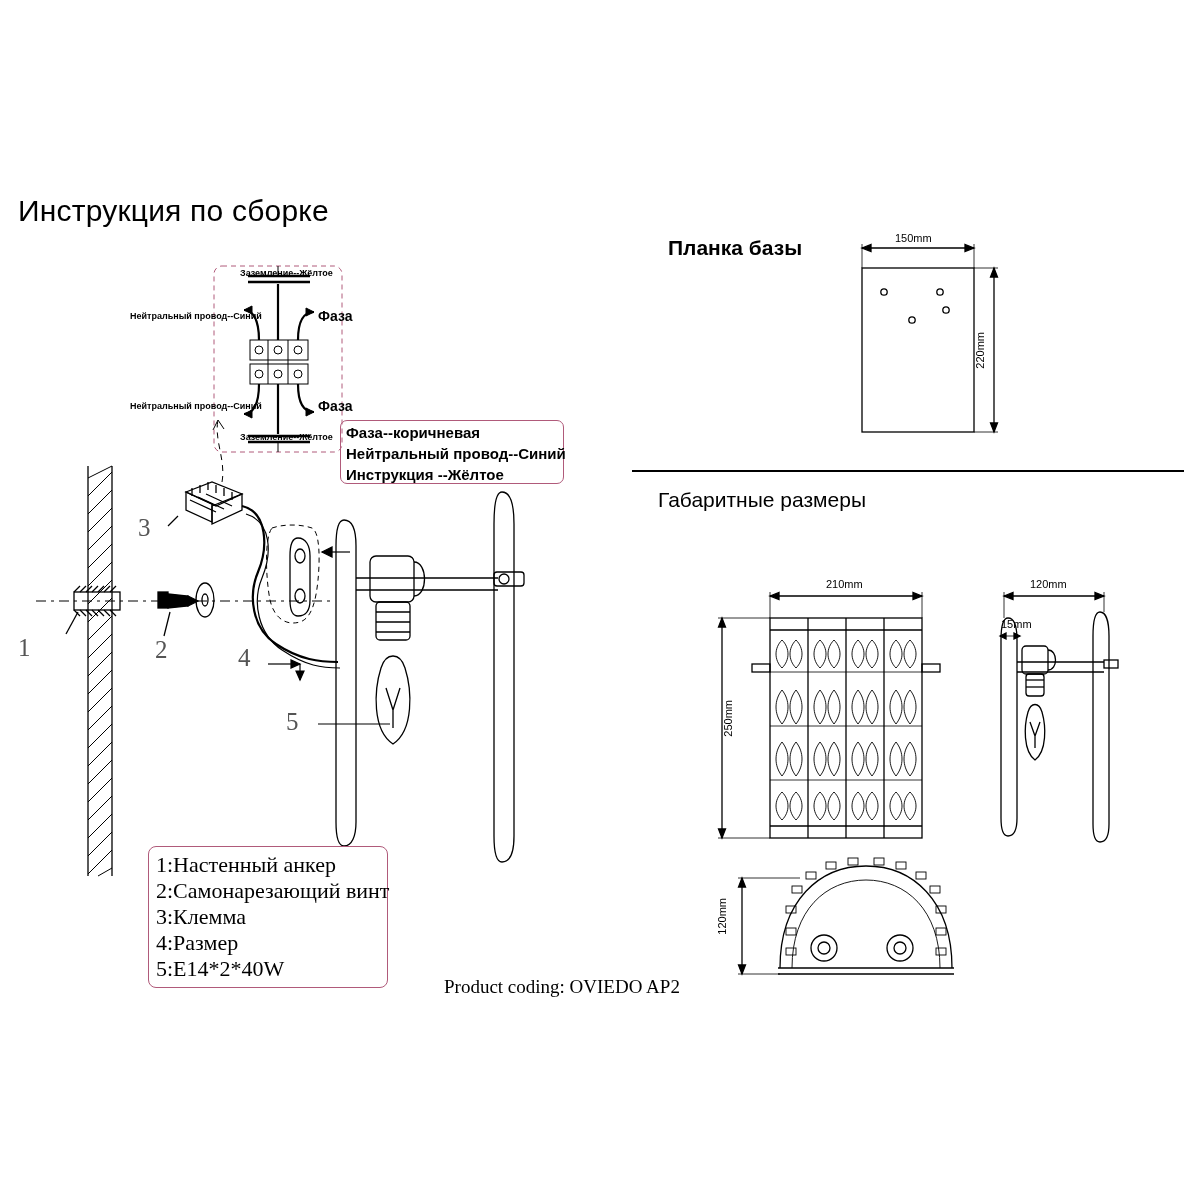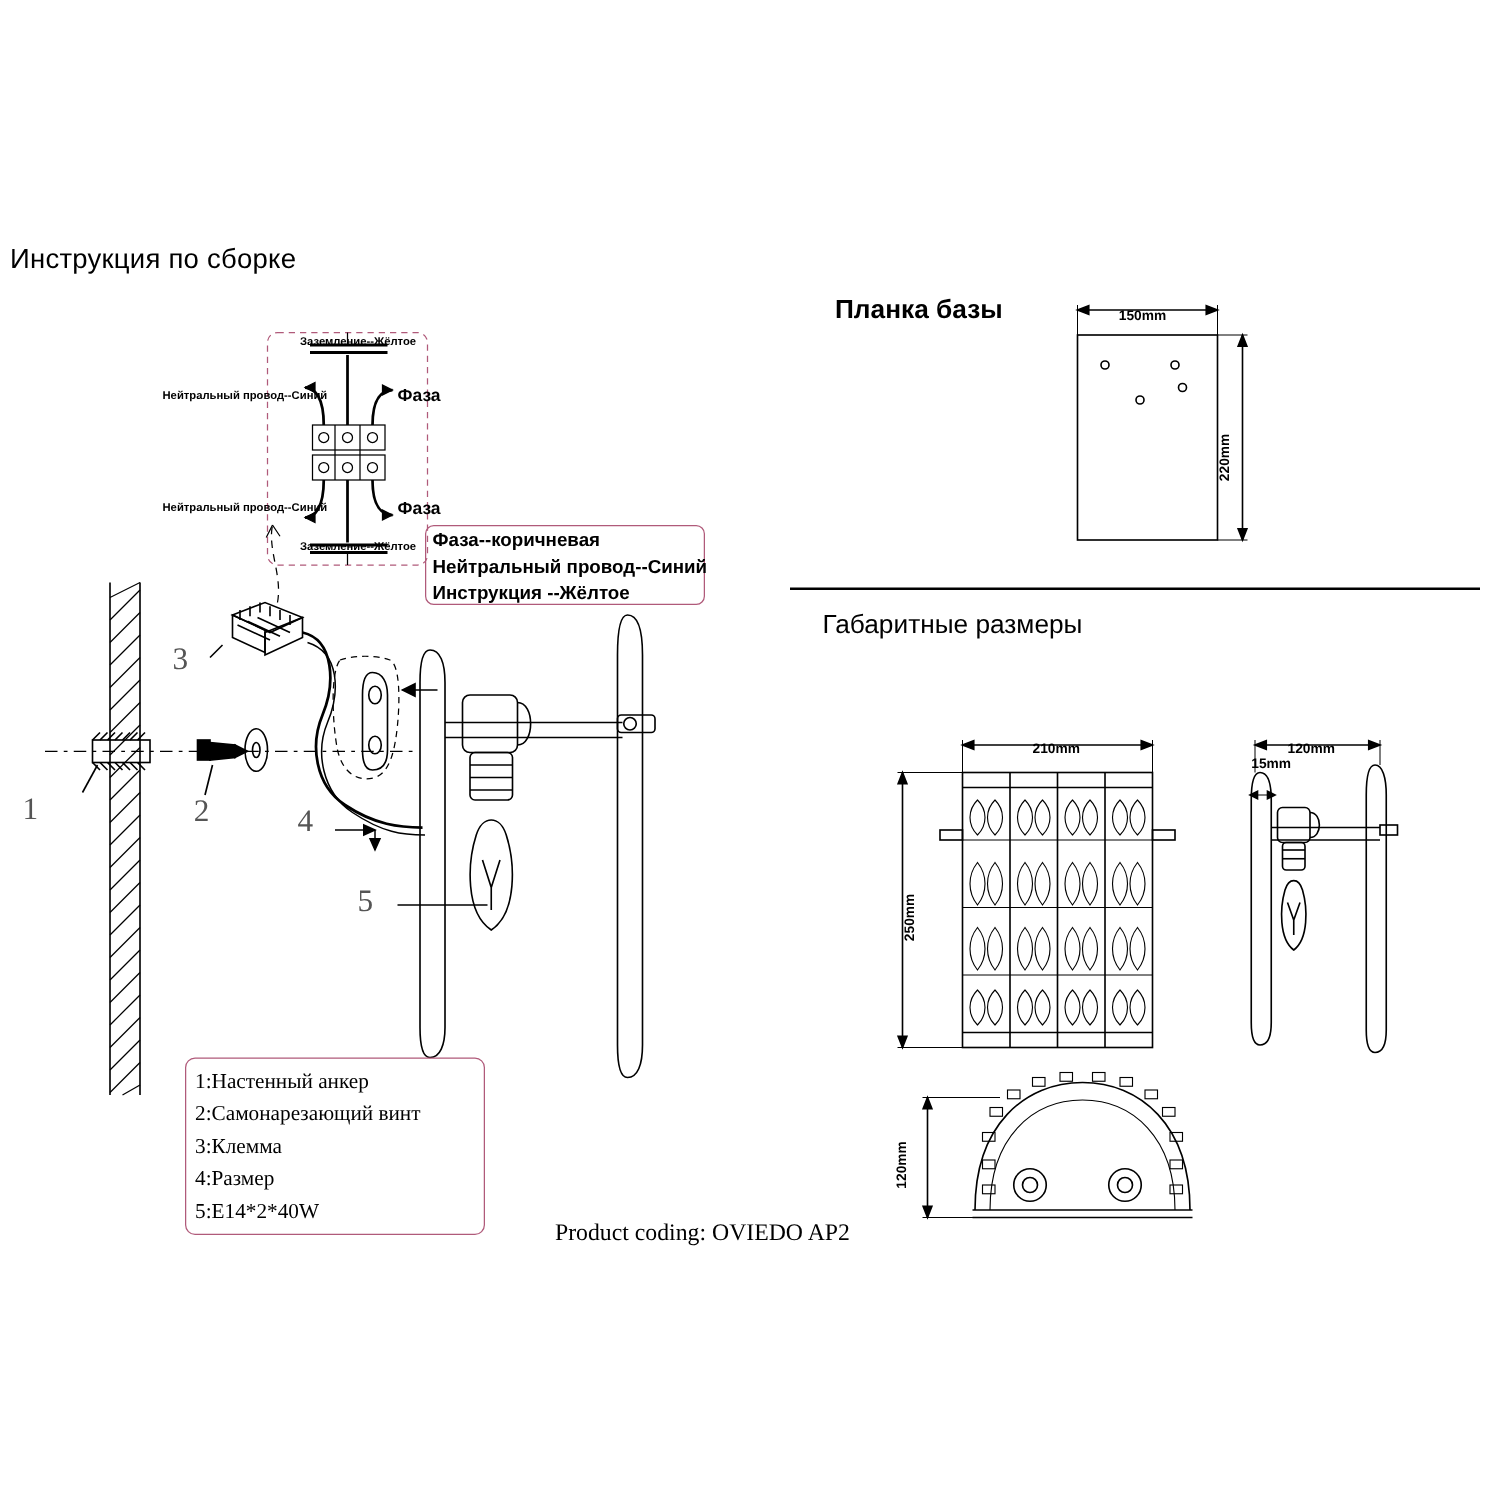--- a/index.html
+++ b/index.html
@@ -1,30 +1,30 @@
 <!DOCTYPE html>
 <html><head>
 <meta charset="utf-8">
 <style>
   html,body{margin:0;padding:0;background:#ffffff;}
   body{width:1200px;height:1200px;position:relative;overflow:hidden;
        font-family:"Liberation Sans", sans-serif;color:#000;}
   .abs{position:absolute;}
-  .title-left{left:8px;top:194px;font-size:22px;letter-spacing:.2px;}
+  .title-left{left:18px;top:194px;font-size:30px;letter-spacing:.2px;}
   .title-base{left:668px;top:236px;font-size:21px;font-weight:bold;}
   .title-dims{left:658px;top:488px;font-size:21px;font-weight:normal;}
   .prod{left:444px;top:976px;font-size:19px;font-family:Liberation Serif, serif;}
   .legend{left:148px;top:846px;width:238px;height:140px;
           border:1px solid #b05a7a;border-radius:8px;}
-  .legend-list{left:156px;top:852px;font-size:17px;line-height:26px;font-family:"Liberation Serif", serif;}
+  .legend-list{left:156px;top:852px;font-size:22px;line-height:26px;font-family:"Liberation Serif", serif;}
   .wirebox{left:340px;top:420px;width:222px;height:62px;border:1px solid #b05a7a;border-radius:7px;}
   .wirelist{left:346px;top:422px;font-size:15px;font-weight:bold;line-height:21px;}
   .num{font-size:25px;color:#555;font-family:"Liberation Serif", serif;}
   .tiny{font-size:9px;font-weight:bold;text-align:right;}
-  .dim{font-size:11px;font-weight:bold;margin-top:15px;}
+  .dim{font-size:11px;font-weight:normal;}
   .vert{writing-mode:vertical-rl;transform:rotate(180deg);}
   svg{position:absolute;left:0;top:0;}
   .hr{left:632px;top:470px;width:552px;height:0;border-top:2px solid #000;}
 </style>
 </head>
 <body>
 
 <div class="abs title-left">Инструкция по сборке</div>
 <div class="abs title-base">Планка базы</div>
 <div class="abs title-dims">Габаритные размеры</div>
@@ -356,14 +356,14 @@
   <div>4:Размер</div>
   <div>5:E14*2*40W</div>
 </div>
 
 <div class="abs dim" style="left:895px;top:232px;">150mm</div>
 <div class="abs dim vert" style="left:974px;top:332px;">220mm</div>
 
 <div class="abs dim" style="left:826px;top:578px;">210mm</div>
 <div class="abs dim vert" style="left:722px;top:700px;">250mm</div>
 <div class="abs dim" style="left:1030px;top:578px;">120mm</div>
-<div class="abs dim" style="left:1001px;top:590px;text-align:center;">15mm</div>
+<div class="abs dim" style="left:1001px;top:618px;text-align:center;">15mm</div>
 <div class="abs dim vert" style="left:716px;top:898px;">120mm</div>
 
 </body></html>

